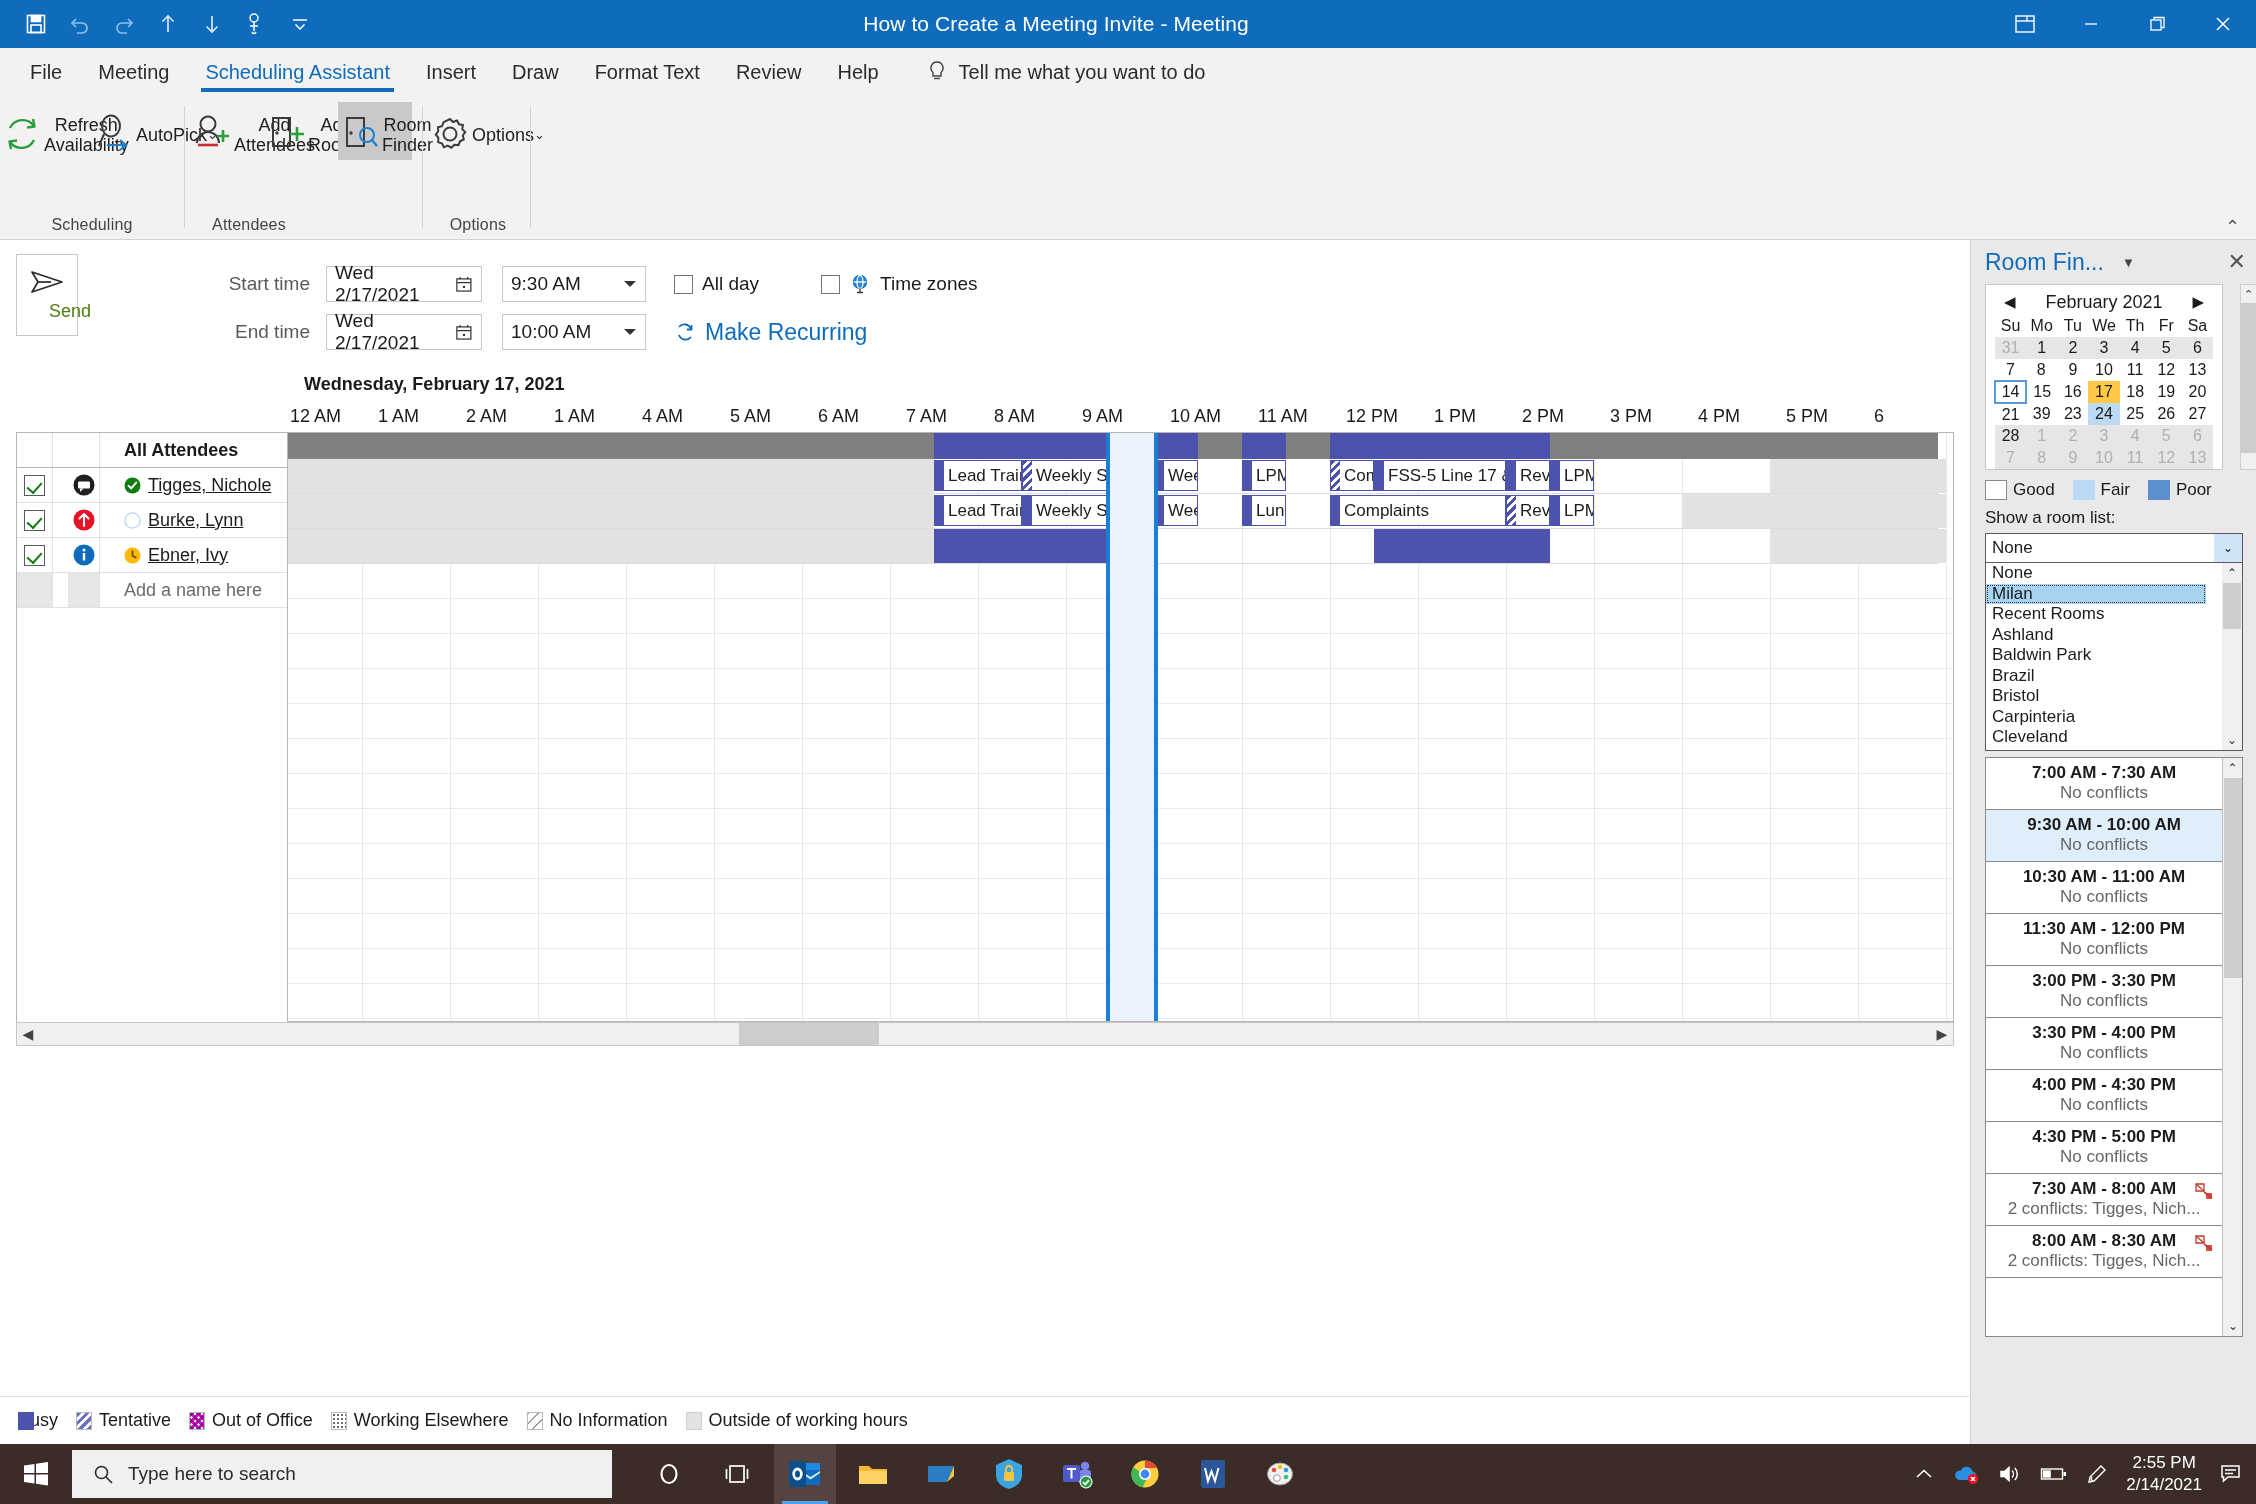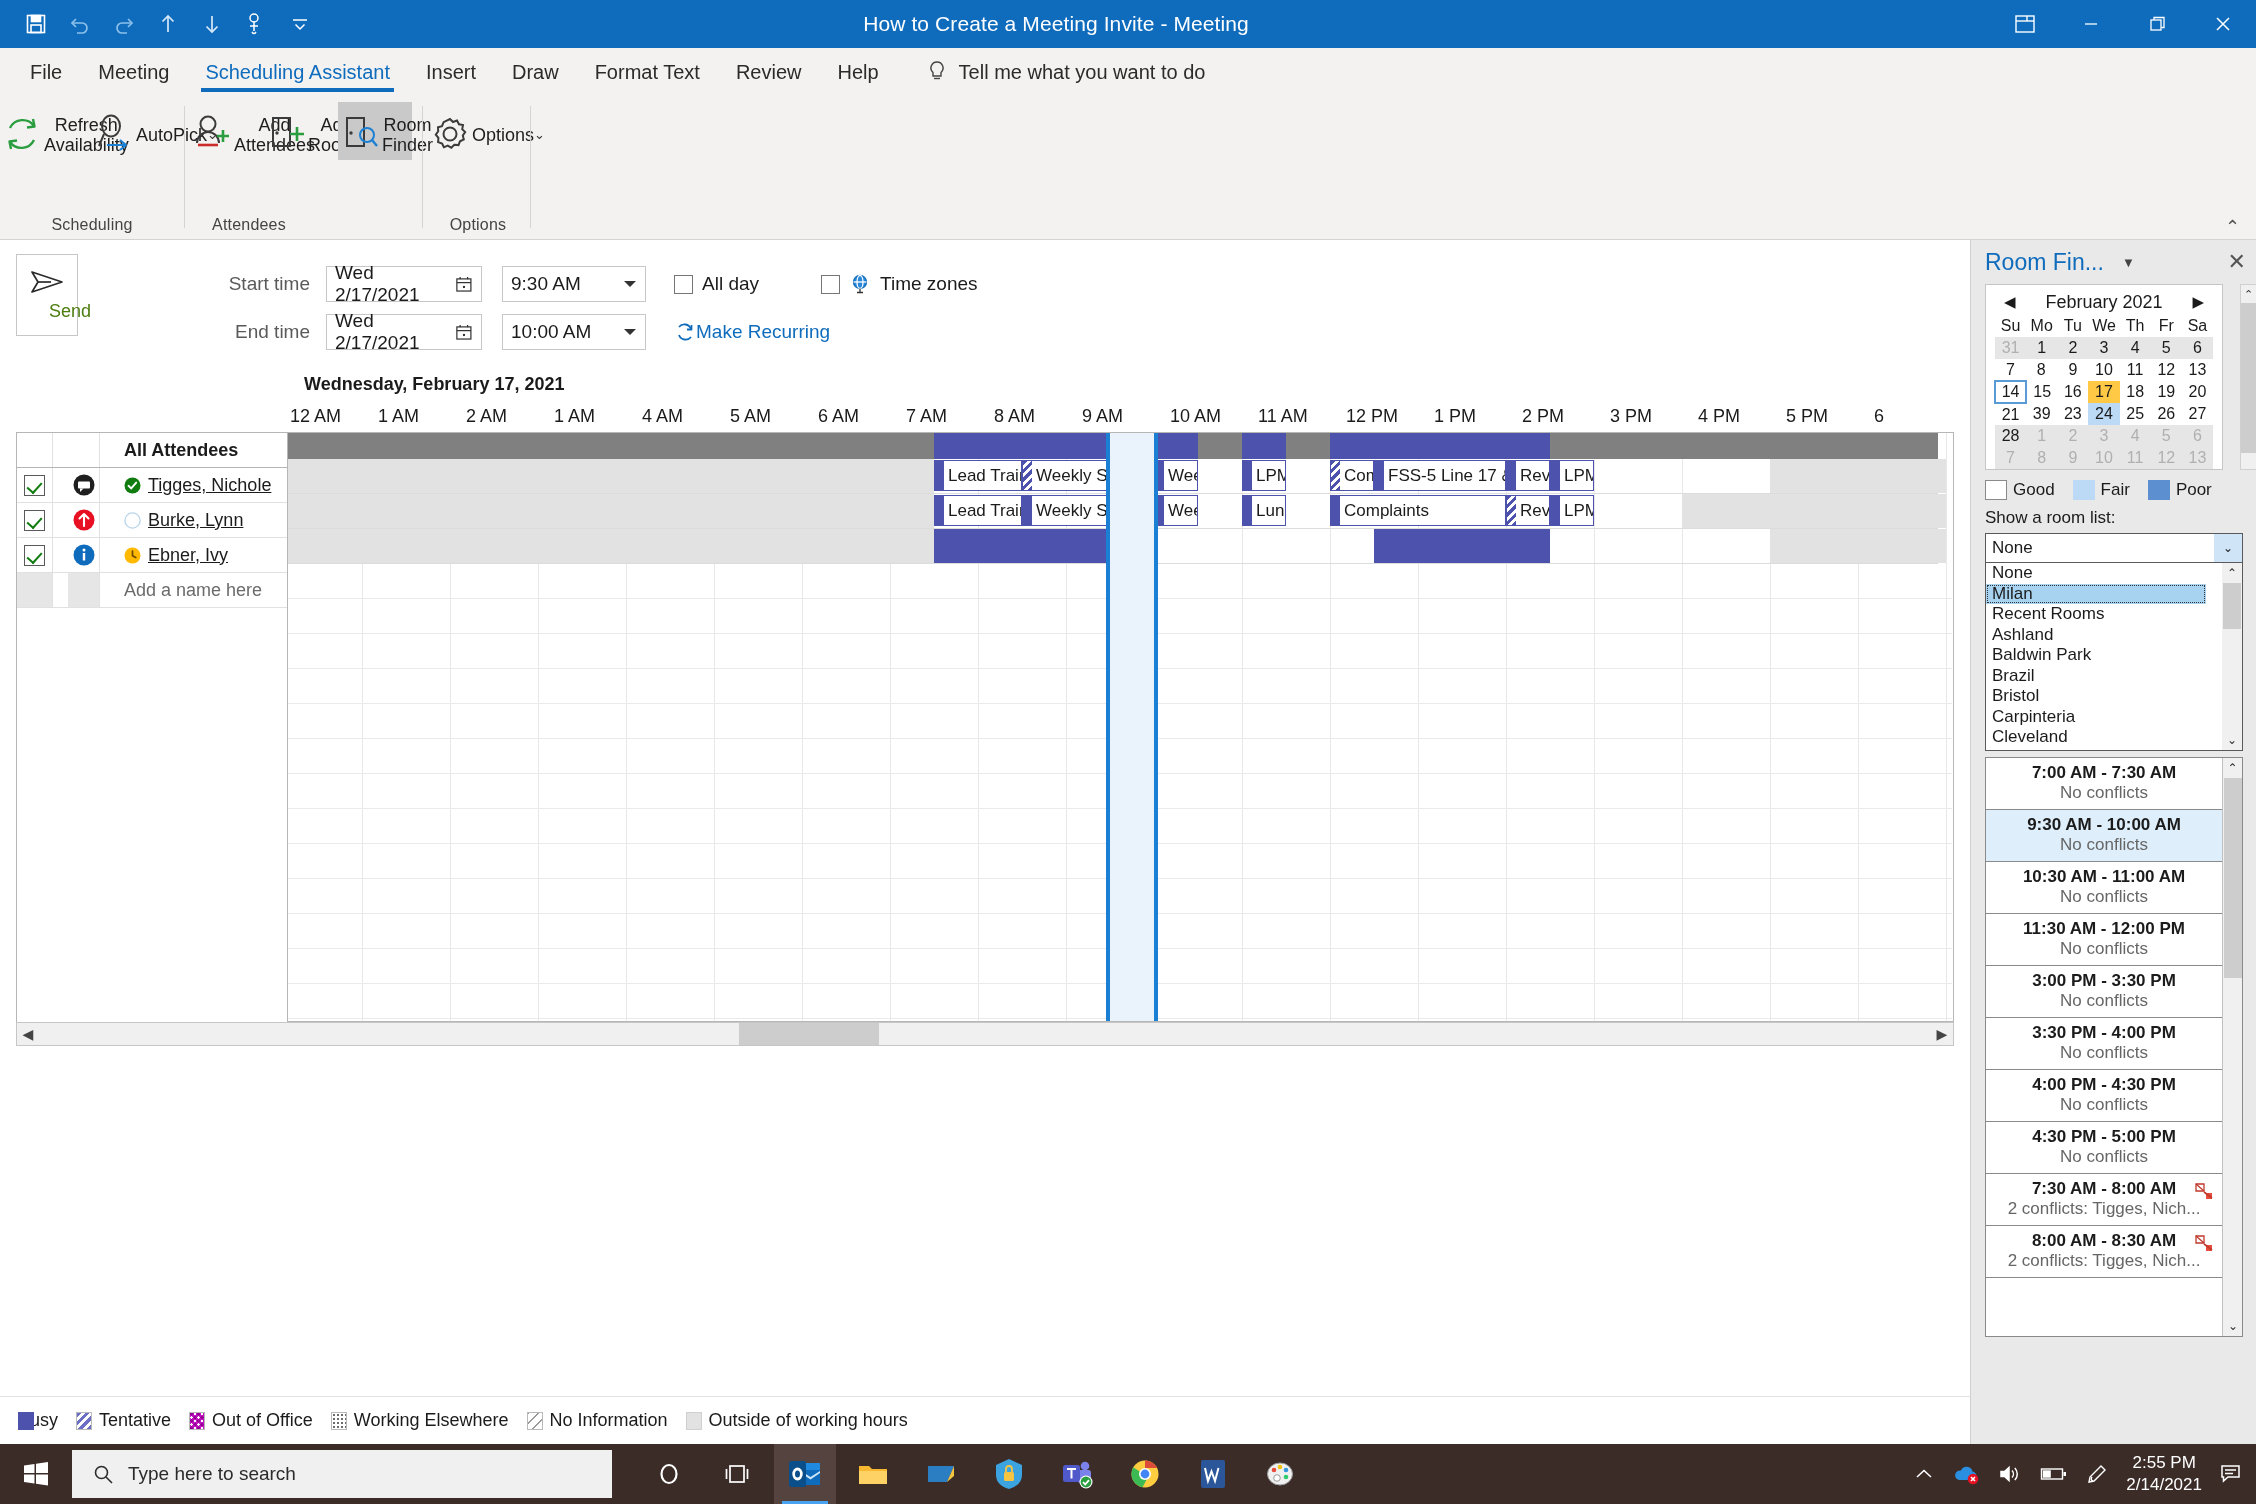--- a/index.html
+++ b/index.html
@@ -90,21 +90,21 @@
   .flabel { font-size: 19px; color: #5a5a5a; width: 100px; text-align: right; margin-right: 16px; }
   .fbox {
     width: 156px; height: 36px; border: 1px solid #c8c6c4; background: #fff;
     display: flex; align-items: center; padding: 0 8px; font-size: 19px; color: #1b1b1b;
     justify-content: space-between;
   }
   .fbox.time { width: 144px; margin-left: 20px; }
   .cbwrap { display: flex; align-items: center; gap: 9px; }
   .cbox { width: 19px; height: 19px; border: 1px solid #767676; background: #fff; }
   .cblabel { font-size: 19px; color: #1b1b1b; }
-  .recurring { display: flex; align-items: center; color: #0f6cbd; font-size: 19px; }
+  .recurring { display: flex; align-items: center; gap: 9px; color: #0f6cbd; font-size: 23px; }
 
   
   .sched {
     position: absolute; top: 374px; left: 16px; width: 1938px; height: 1000px;
     background: #fff;
   }
   .daylabel {
     position: absolute; left: 288px; top: 0; font-size: 18px; font-weight: bold; color: #1b1b1b;
   }
   .hourhdr { position: absolute; left: 288px; top: 32px; height: 28px; width: 1650px; }

